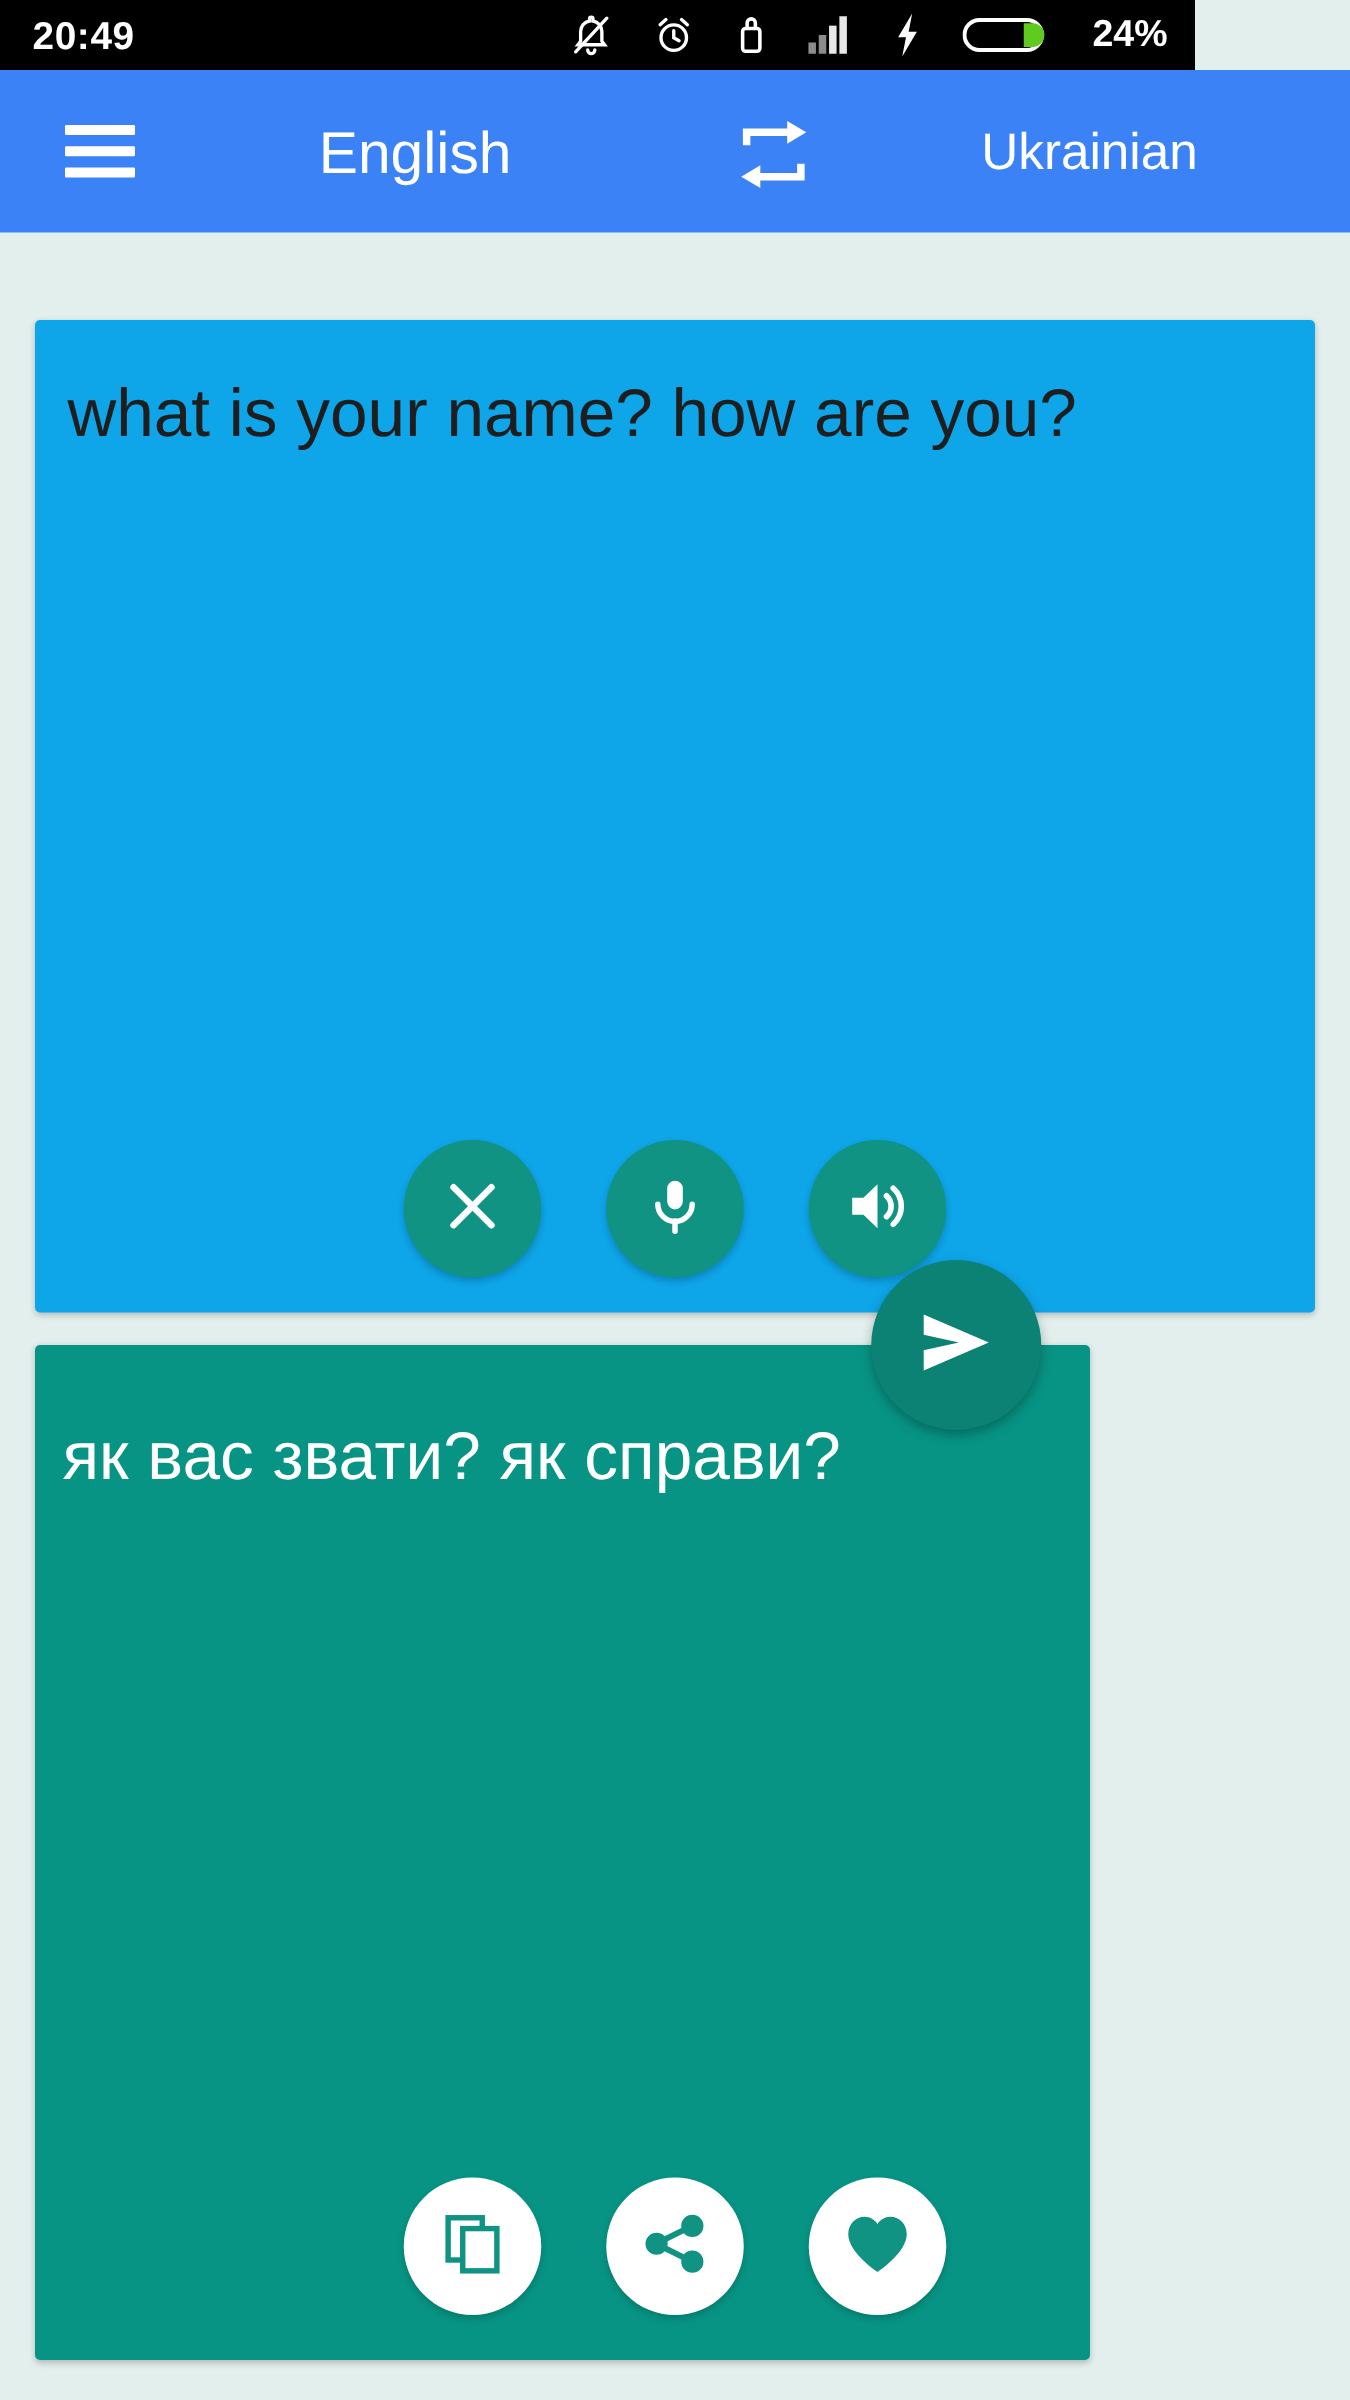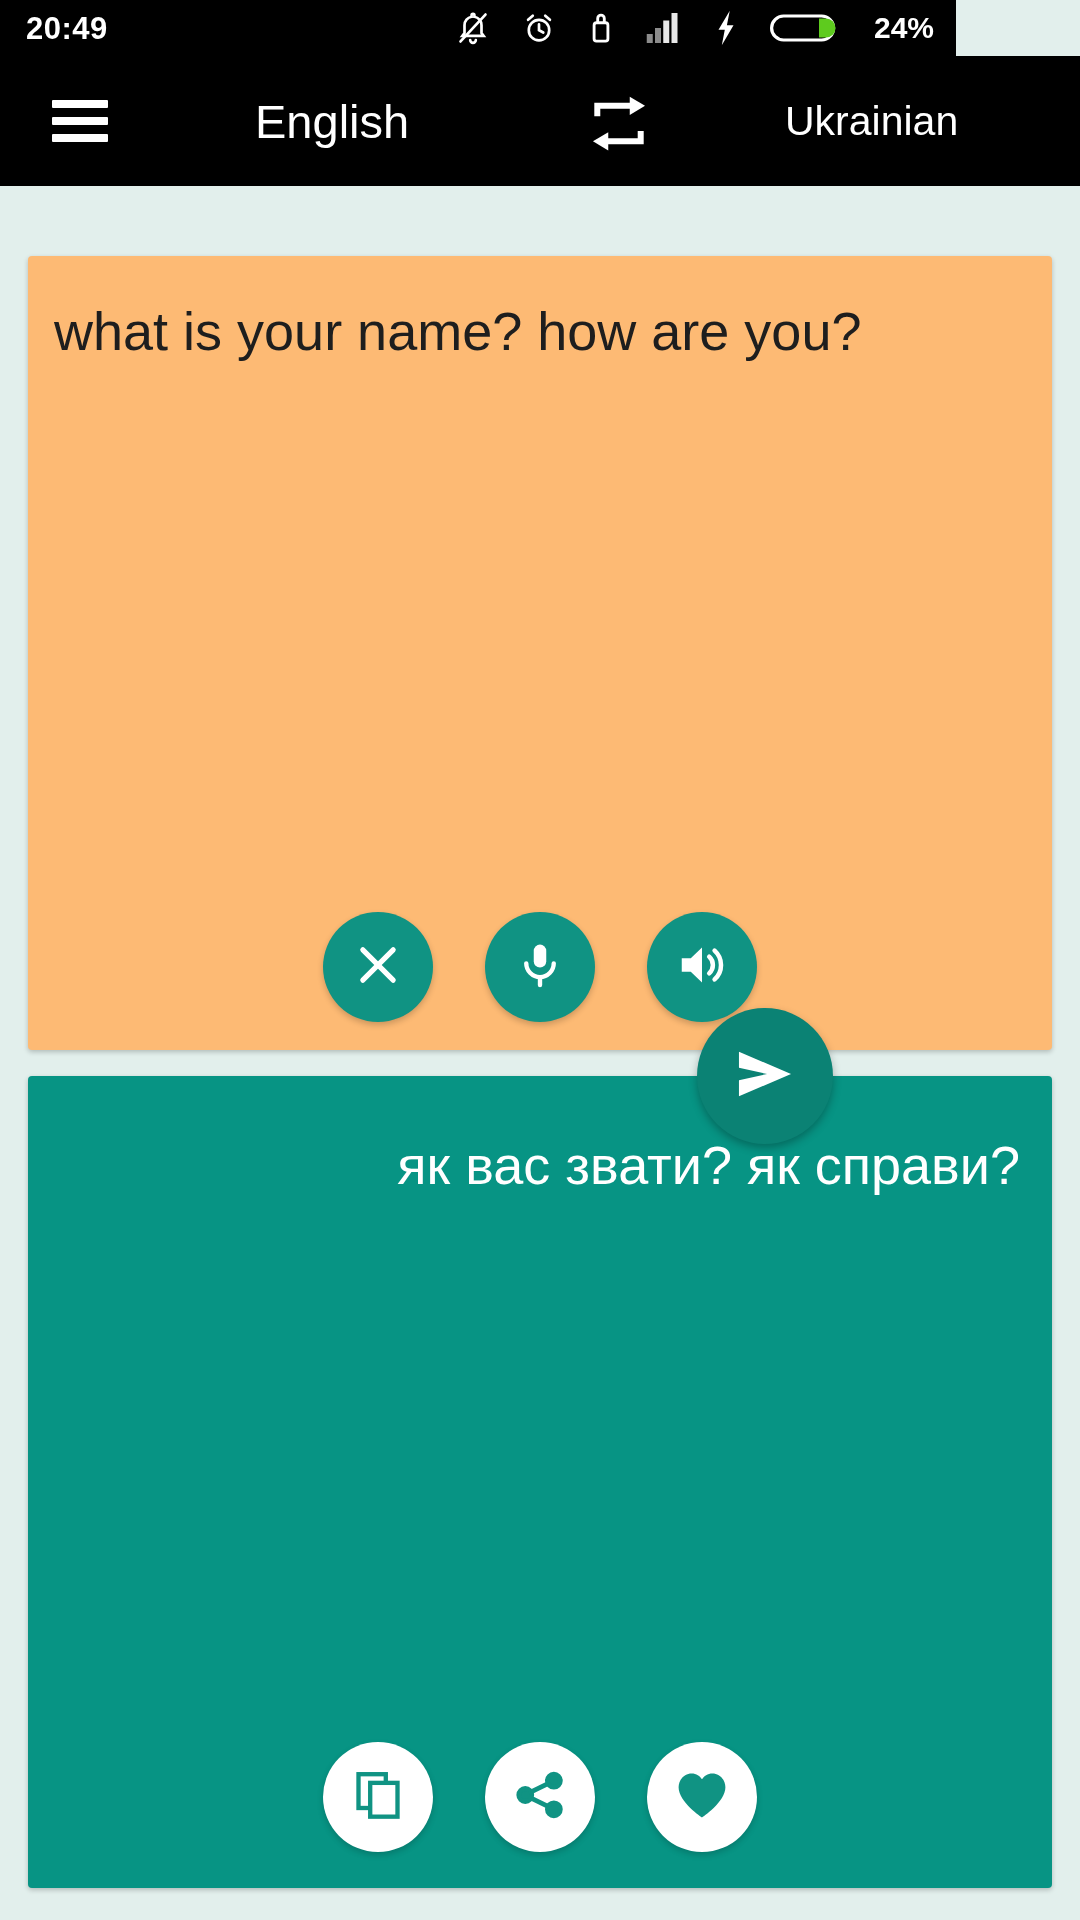--- a/index.html
+++ b/index.html
@@ -29,21 +29,21 @@
   .status-right svg{ display:block; }
   .battery-pct{
     color:#fff; font-size:30px; font-weight:bold;
     margin-left:6px; line-height:1;
   }
 
   
   .appbar{
     position:absolute; top:56px; left:0;
     width:1080px; height:130px;
-    background:#000000;
+    background:#3b82f6;
     display:flex; align-items:center;
   }
   .hamburger{
     width:56px; height:42px;
     margin-left:52px;
     display:flex; flex-direction:column; justify-content:space-between;
     cursor:pointer;
   }
   .hamburger span{
     display:block; width:56px; height:8px;
@@ -63,21 +63,21 @@
   .lang-dst{
     position:absolute; left:785px;
     color:#fff; font-size:41px; font-weight:400;
     white-space:nowrap;
   }
 
   
   .source-card{
     position:absolute; left:28px; top:256px;
     width:1024px; height:794px;
-    background:#fdba74;
+    background:#0ea5e9;
     border-radius:4px;
     box-shadow:0 2px 5px rgba(0,0,0,0.22);
   }
   .source-text{
     position:absolute; left:26px; top:42px;
     width:960px;
     font-size:54px; color:#1e1e1e;
     line-height:1.25; word-wrap:break-word;
   }
   .src-actions{
@@ -105,25 +105,24 @@
     width:136px; height:136px; border-radius:50%;
     background:#0b8274;
     display:flex; align-items:center; justify-content:center;
     box-shadow:0 4px 9px rgba(0,0,0,0.28);
     cursor:pointer; z-index:5;
   }
 
   
   .target-card{
     position:absolute; left:28px; top:1076px;
-    width:1024px; height:812px;
+    width:844px; height:812px;
     background:#079484;
     border-radius:4px;
     box-shadow:0 2px 5px rgba(0,0,0,0.22);
-    text-align:right;
   }
   .target-text{
     position:absolute; left:22px; top:56px;
     width:970px;
     font-size:54px; color:#fff;
     line-height:1.25; word-wrap:break-word;
   }
   .dst-actions{
     position:absolute; left:0; bottom:36px;
     width:1024px;

